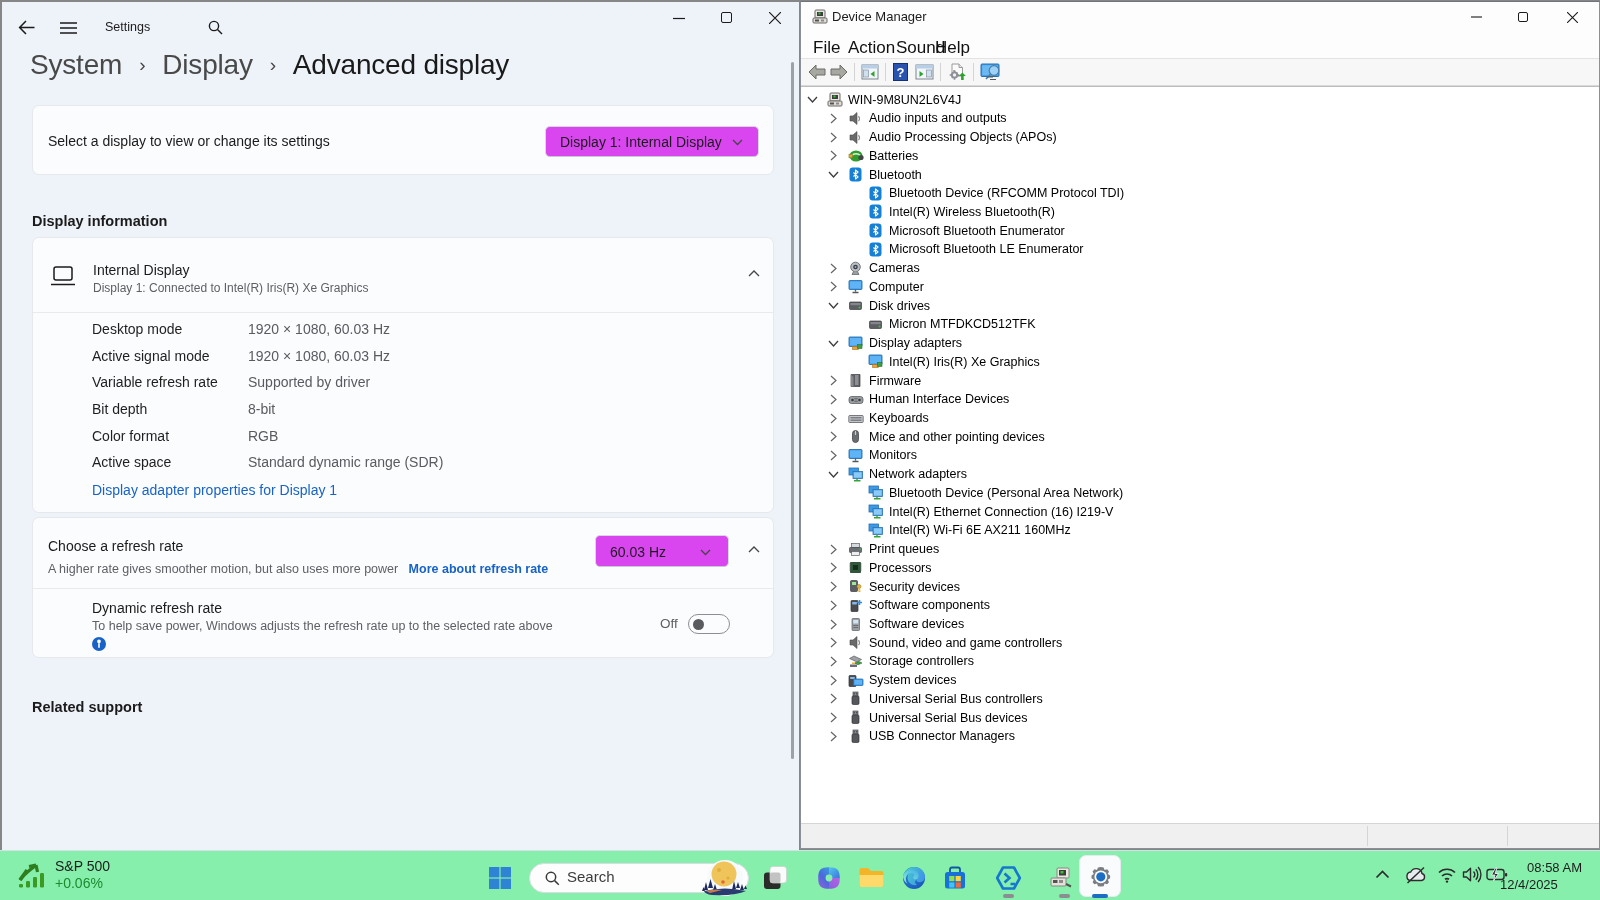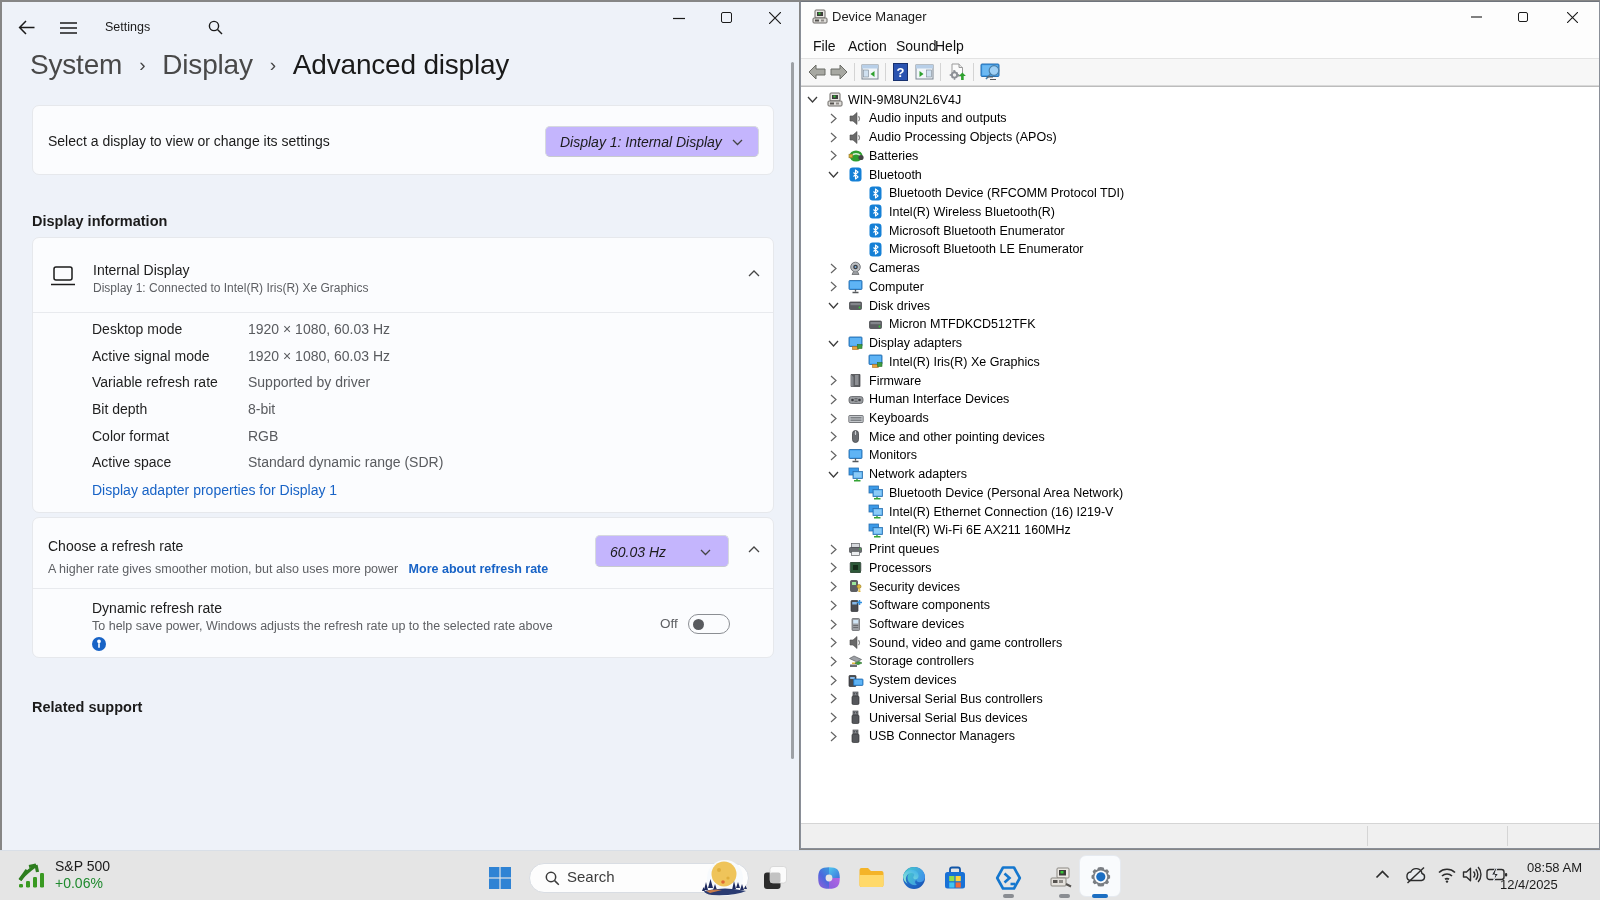--- a/index.html
+++ b/index.html
@@ -11,30 +11,30 @@
 .crumb-gray { color:#494949; font-weight:400; }
 .crumb-dark { color:#1a1a1a; font-weight:400; }
 .card { position:absolute; left:30px; width:742px; background:#fbfcfe;
   border:1px solid #e6e8ec; border-radius:7px; }
 .cardtitle { font-size:14px; color:#1b1b1b; }
 .cardsub { font-size:12px; color:#5d5f63; }
 .seclabel { font-size:14.5px; font-weight:700; color:#1b1b1b; }
 .kv-label { font-size:14px; color:#1f1f1f; }
 .kv-val { font-size:14px; color:#595b5f; }
 .blulink { font-size:14px; color:#1863c6; }
-.dropbox { position:absolute; background:#c4b5fd; border:1px solid #d6d9de;
-  border-bottom-color:#c7cace; border-radius:5px; font-size:14px; color:#1b1b1b;font-style:italic; }
+.dropbox { position:absolute; background:#d946ef; border:1px solid #d6d9de;
+  border-bottom-color:#c7cace; border-radius:5px; font-size:14px; color:#1b1b1b; }
 .chev { color:#454545; }
 
 #dmwin { left:800px; top:1px; width:800px; height:848px; background:#ffffff;
   border:1px solid #8a8f98; border-top-color:#6f747c; }
-.menu-item { font-size:14px; color:#111; }
+.menu-item { font-size:17px; color:#111; }
 .treerow { position:absolute; white-space:nowrap; font-size:12.5px; color:#000; }
 
-#taskbar { left:0; top:850px; width:1600px; height:50px; background:#e5e5e5;
+#taskbar { left:0; top:850px; width:1600px; height:50px; background:#86efac;
   border-top:1px solid #d9dfe7; }
 .trayico { position:absolute; top:863px; }
 svg { display:block; }
 </style></head><body>
 
 <div id="setwin" class="abs">
 
   <svg class="abs" style="left:16px;top:18px" width="17" height="15" viewBox="0 0 17 15">
     <path d="M8 1 L1.6 7.5 L8 14 M1.6 7.5 H16.5" stroke="#1b1b1b" stroke-width="1.5" fill="none"></path>
   </svg>

